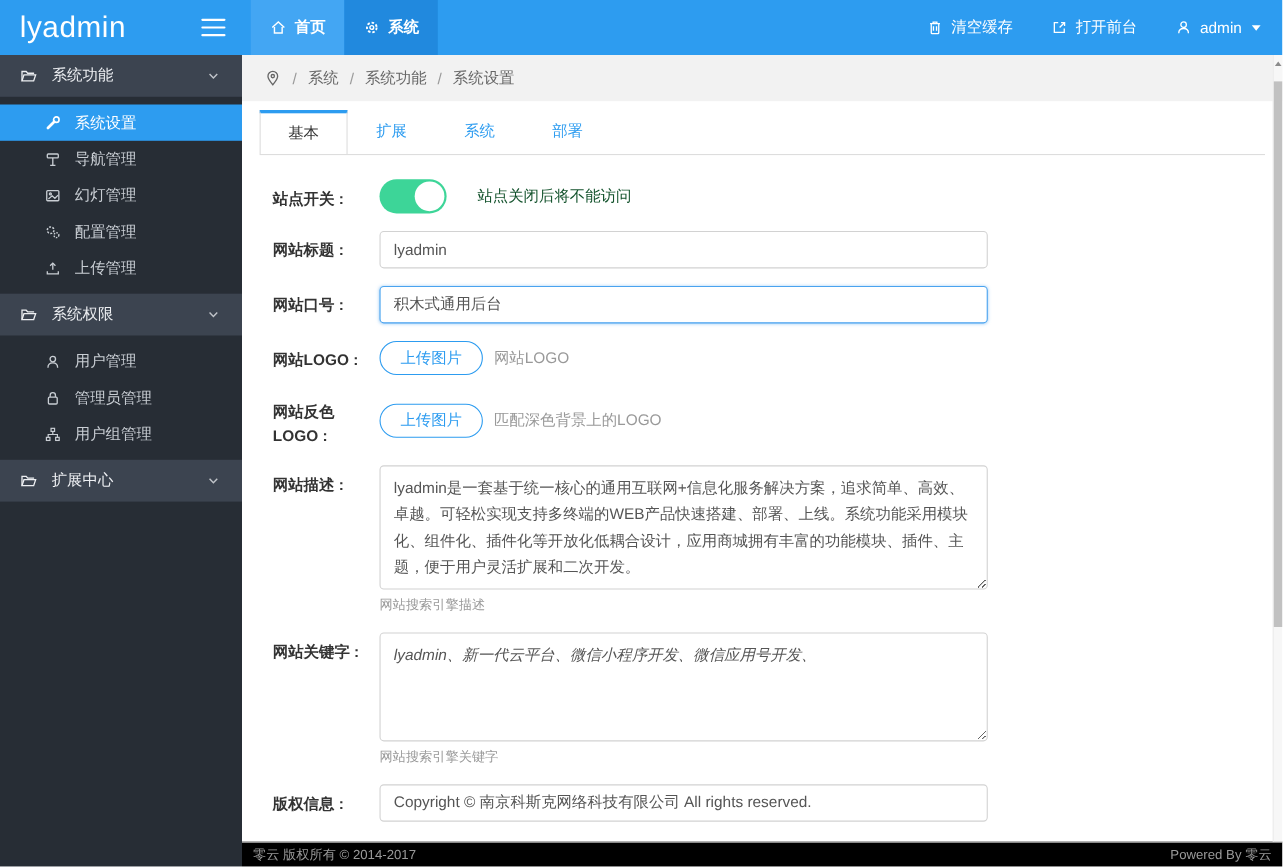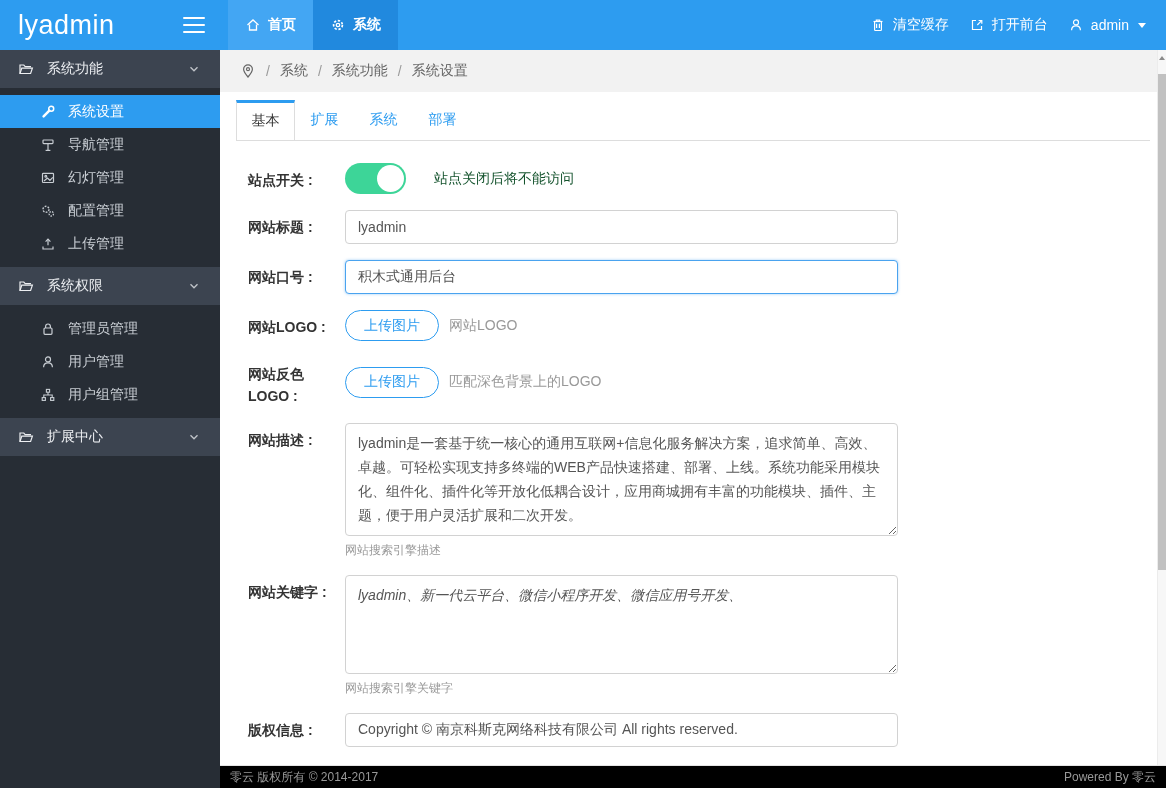--- a/index.html
+++ b/index.html
@@ -9,21 +9,21 @@
   
   .topbar { height:50px; background:#2D9CF0; display:flex; align-items:stretch; flex:0 0 50px; }
   .logo-area { width:220px; flex:0 0 220px; display:flex; align-items:center; justify-content:space-between; padding:0 15px 0 18px; }
   .logo { color:#fff; font-size:27px; font-weight:500; letter-spacing:0.5px; }
   .hamburger { width:22px; height:16px; display:flex; flex-direction:column; justify-content:space-between; cursor:pointer; }
   .hamburger span { display:block; height:2px; background:#fff; border-radius:1px; }
   .topnav { display:flex; margin-left:8px; }
   .nav-item { display:flex; align-items:center; gap:7px; padding:0 17px; color:#fff; font-size:14px; cursor:pointer;font-weight:bold; }
   .nav-item.lighter { background:#43A6F3; }
   .nav-item.active  { background:#2189DE; }
-  .top-actions { margin-left:auto; display:flex; align-items:center; gap:20px; padding-right:20px;text-align:right; }
+  .top-actions { margin-left:auto; display:flex; align-items:center; gap:34px; padding-right:20px;text-align:right; }
   .action-item { display:flex; align-items:center; gap:7px; color:#fff; font-size:14px; cursor:pointer; }
   .caret-down { width:0; height:0; border-left:4px solid transparent; border-right:4px solid transparent; border-top:5px solid #fff; margin-left:2px; }
 
   
   .body { flex:1; display:flex; min-height:0; }
   .sidebar { width:220px; flex:0 0 220px; background:#272D35; color:#C9CED4; overflow:hidden; }
   .section-head { height:38px; display:flex; align-items:center; gap:13px; padding:0 18px; background:#3C4450; color:#EDEFF2; font-size:14px; cursor:pointer; }
   .section-head .chev { margin-left:auto; opacity:.75; }
   .menu-list { padding:7px 0; }
   .menu-item { height:33px; display:flex; align-items:center; gap:12px; padding-left:40px; font-size:14px; cursor:pointer; color:#C9CED4; }
@@ -31,21 +31,21 @@
   .icon16 { width:16px; height:16px; flex:0 0 16px; }
 
   
   .main { flex:1; display:flex; flex-direction:column; position:relative; background:#fff; min-width:0; }
   .breadcrumb { height:42px; flex:0 0 42px; background:#F2F2F2; display:flex; align-items:center; gap:10px; padding:0 20px; font-size:14px; color:#666; }
   .crumb-sep { color:#9a9a9a; }
   .crumb { color:#666; cursor:pointer; }
 
   .content { flex:1; min-height:0; overflow:hidden; }
   .tabs { margin:8px 16px 0; display:flex; border-bottom:1px solid #DDDDDD; }
-  .tab { width:59px; text-align:center; line-height:39px; height:40px; font-size:14px; color:#2D9CF0; cursor:pointer; }
+  .tab { width:80px; text-align:center; line-height:39px; height:40px; font-size:14px; color:#2D9CF0; cursor:pointer; }
   .tab.active { color:#333; background:#fff; border:1px solid #ddd; border-bottom:none; border-top:3px solid #2D9CF0; line-height:34px; margin-bottom:-1px; }
 
   .form { padding:22px 0 0 28px; }
   .row { display:flex; margin-bottom:16px; }
   .row-label { width:97px; flex:0 0 97px; padding-top:7px; font-size:14px; font-weight:bold; color:#333; line-height:1.55; }
   .row-field { width:553px; }
   .text-input { width:100%; height:34px; border:1px solid #D2D2D2; border-radius:4px; padding:0 12px; font-size:14px; color:#555; font-family:inherit; outline:none; background:#fff; }
   .text-input.focused { border-color:#4AA3EF; box-shadow:0 0 3px rgba(74,163,239,.55); }
   textarea.text-area { width:100%; border:1px solid #D2D2D2; border-radius:4px; padding:7px 12px; font-size:14px; color:#555; line-height:24px; font-family:inherit; outline:none; resize:both; display:block; }
   .ta-desc { height:113px; }
@@ -191,31 +191,31 @@
             <path d="M2 12.5 l1.8 -5.4 h10.6 l-1.8 5.4 z"></path>
           </svg>
         <span>系统权限</span>
         <svg class="icon16 chev" viewBox="0 0 16 16" fill="none" stroke="currentColor" stroke-width="1.3">
             <polyline points="4.5,6.2 8,9.8 11.5,6.2"></polyline>
           </svg>
       </div>
       <div class="menu-list">
         <div class="menu-item">
           <svg class="icon16" viewBox="0 0 16 16" fill="none" stroke="currentColor" stroke-width="1.2">
+              <circle cx="8" cy="5.4" r="2.5"></circle>
+              <path d="M3.6 13.3 c0 -3 2 -4.4 4.4 -4.4 s4.4 1.4 4.4 4.4"></path>
+            </svg>
+          <span>用户管理</span>
+        </div>
+        <div class="menu-item">
+          <svg class="icon16" viewBox="0 0 16 16" fill="none" stroke="currentColor" stroke-width="1.2">
               <rect x="4" y="7" width="8" height="6.3" rx="1"></rect>
               <path d="M5.6 7 V5.4 a2.4 2.4 0 0 1 4.8 0 V7"></path>
             </svg>
           <span>管理员管理</span>
-        </div>
-        <div class="menu-item">
-          <svg class="icon16" viewBox="0 0 16 16" fill="none" stroke="currentColor" stroke-width="1.2">
-              <circle cx="8" cy="5.4" r="2.5"></circle>
-              <path d="M3.6 13.3 c0 -3 2 -4.4 4.4 -4.4 s4.4 1.4 4.4 4.4"></path>
-            </svg>
-          <span>用户管理</span>
         </div>
         <div class="menu-item">
           <svg class="icon16" viewBox="0 0 16 16" fill="none" stroke="currentColor" stroke-width="1.1">
               <rect x="6.4" y="2.4" width="3.2" height="2.8"></rect>
               <rect x="2.2" y="10.6" width="3.2" height="2.8"></rect>
               <rect x="10.6" y="10.6" width="3.2" height="2.8"></rect>
               <path d="M8 5.2 V8 M3.8 10.6 V8 H12.2 V10.6"></path>
             </svg>
           <span>用户组管理</span>
         </div>

